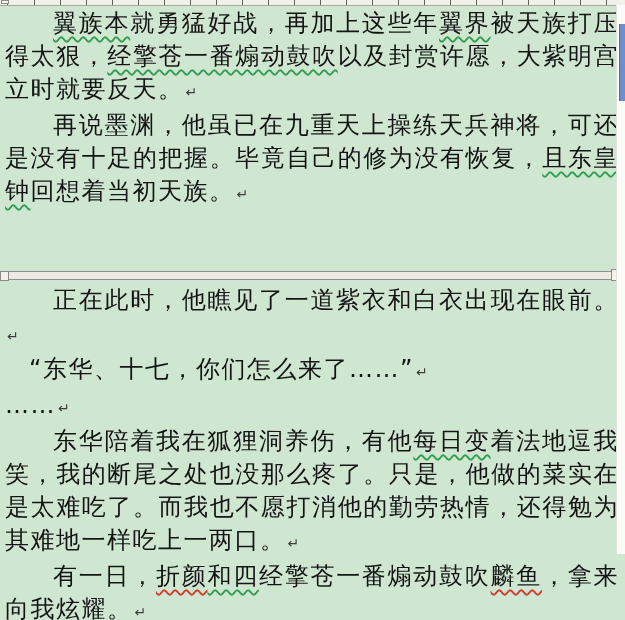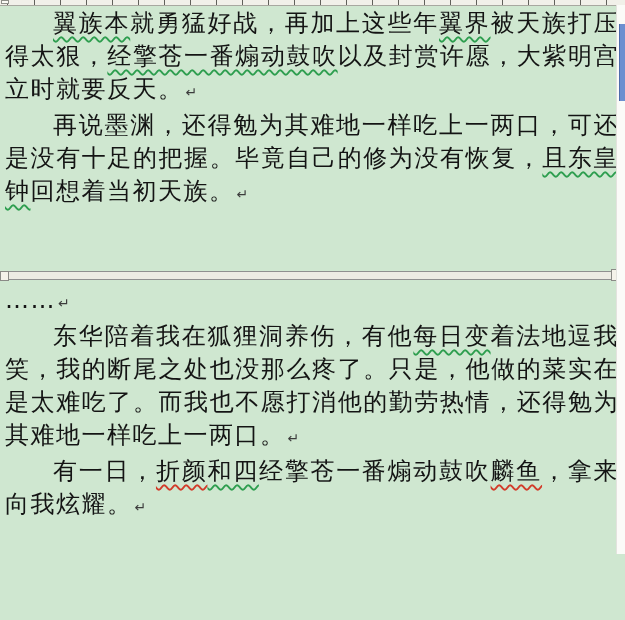--- a/index.html
+++ b/index.html
@@ -77,28 +77,30 @@
 <body>
 
 <div id="screen">
 
   <div id="ruler">
     <div id="ruler-box"></div>
   </div>
 
   <div id="section1" class="text-section">
       <p style="text-indent: 48px;"><span class="u-green">翼族本</span><span>就勇猛好战，再加上这些年</span><span class="u-green">翼界</span><span>被天族打压得太狠，</span><span class="u-green">经擎苍一番煽动鼓吹</span><span>以及封赏许愿，大紫明宫立时就要反天。</span><span class="pmark">↵</span></p>
-      <p style="text-indent: 48px;"><span>再说墨渊，还得勉为其难地一样吃上一两口，可还是没有十足的把握。毕竟自己的修为没有恢复，</span><span class="u-green">且东皇钟</span><span>回想着当初天族。</span><span class="pmark">↵</span></p>
+      <p style="text-indent: 48px;"><span>再说墨渊，他虽已在九重天上操练天兵神将，可还是没有十足的把握。毕竟自己的修为没有恢复，</span><span class="u-green">且东皇钟</span><span>回想着当初天族。</span><span class="pmark">↵</span></p>
     </div>
 
   <div id="divider"></div>
   <div id="divider-handle-left"></div>
   <div id="divider-handle-right"></div>
 
   <div id="section2" class="text-section">
+      <p style="text-indent: 48px;"><span>正在此时，他瞧见了一道紫衣和白衣出现在眼前。</span><span class="pmark">↵</span></p>
+      <p style="text-indent: 24px;"><span>“东华、十七，你们怎么来了……”</span><span class="pmark">↵</span></p>
       <p style="text-indent: 0px;"><span>……</span><span class="pmark">↵</span></p>
       <p style="text-indent: 48px;"><span>东华陪着我在狐狸洞养伤，有他</span><span class="u-green">每日变</span><span>着法地逗我笑，我的断尾之处也没那么疼了。只是，他做的菜实在是太难吃了。而我也不愿打消他的勤劳热情，还得勉为其难地一样吃上一两口。</span><span class="pmark">↵</span></p>
       <p style="text-indent: 48px;"><span>有一日，</span><span class="u-red">折颜</span><span class="u-green">和四</span><span>经擎苍一番煽动鼓吹</span><span class="u-red">麟鱼</span><span>，拿来向我炫耀。</span><span class="pmark">↵</span></p>
     </div>
 
   <div id="scrollbar-track">
     <div id="scrollbar-thumb"></div>
   </div>
 
 </div>

